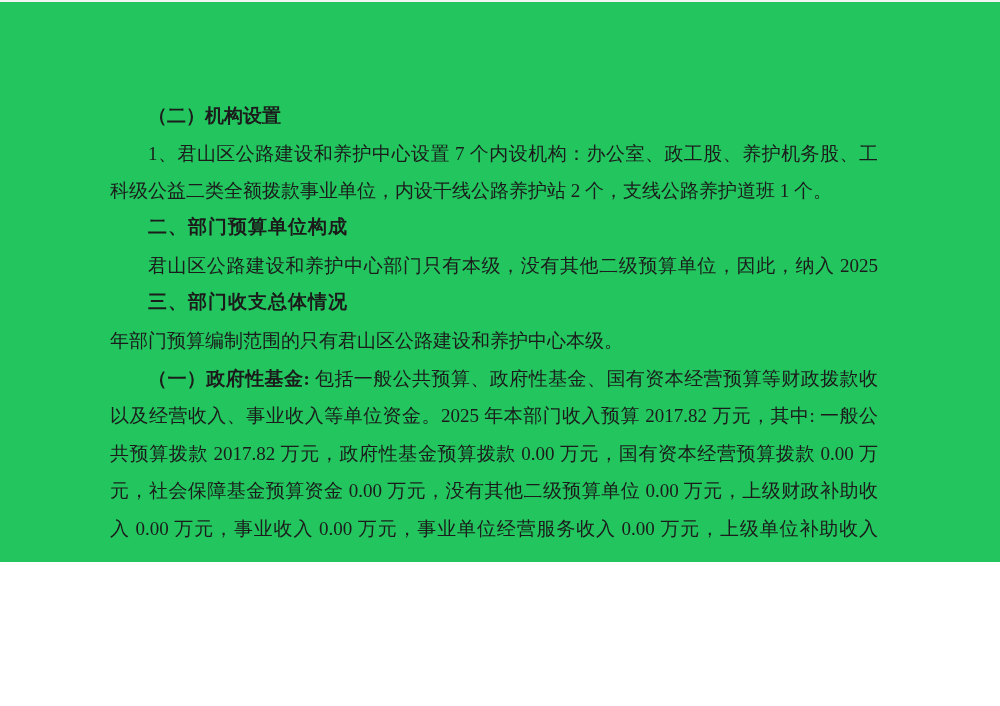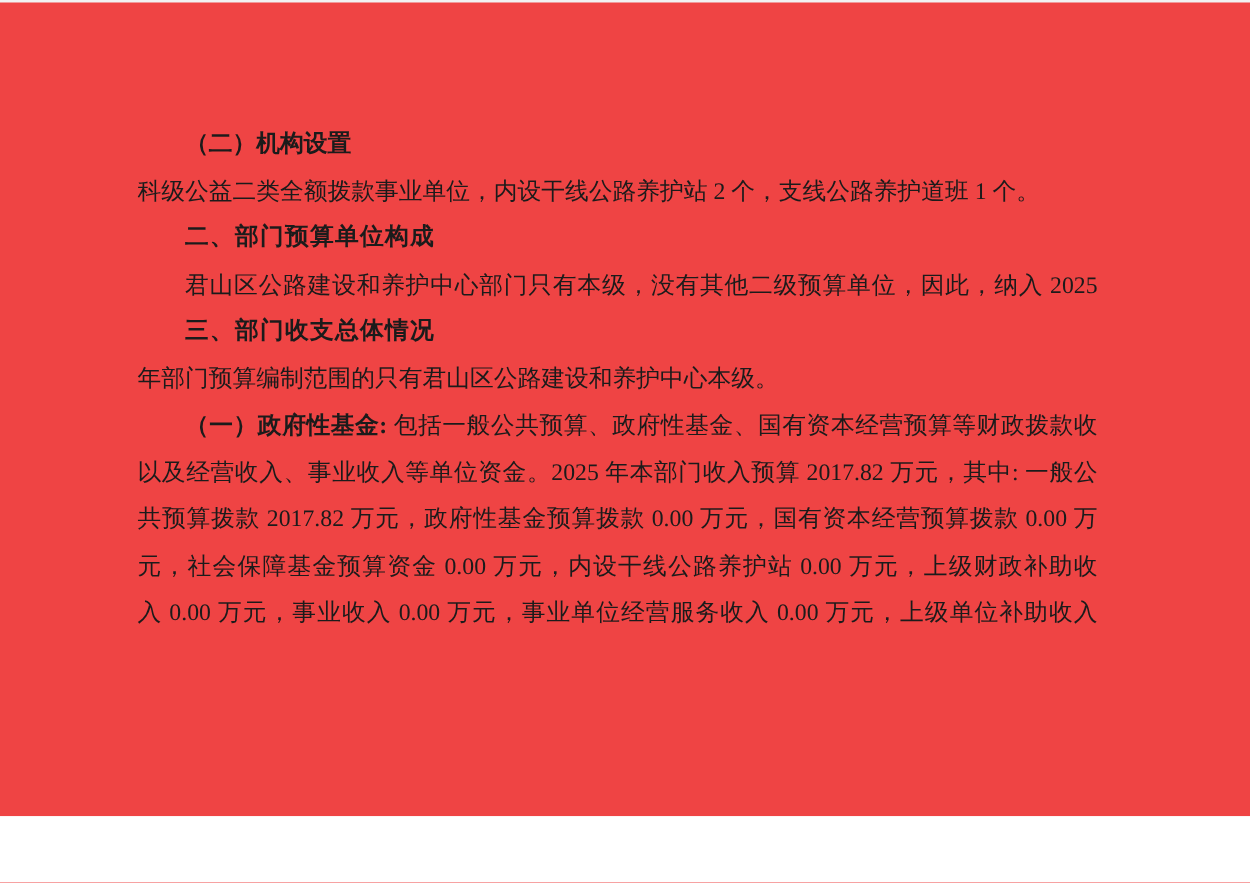--- a/index.html
+++ b/index.html
@@ -3,22 +3,22 @@
 <meta charset="utf-8">
 <style>
   html, body {
     margin: 0;
     padding: 0;
     background: #ffffff;
   }
   .page {
     position: relative;
     width: 1000px;
-    height: 653px;
-    background: #ef4444;
+    height: 562px;
+    background: #22c55e;
     border-top: 2px solid #f2f2f2;
     box-sizing: border-box;
     overflow: hidden;
     color: #1b1b1b;
     font-family: "Liberation Serif", "DejaVu Serif", serif;
   }
   .doc-body {
     position: absolute;
     left: 110px;
     top: 95px;
@@ -55,24 +55,25 @@
     font-weight: 700;
     letter-spacing: 1px;
   }
 </style>
 </head>
 <body>
 
 <div class="page">
   <div class="doc-body">
       <div class="line heading-sub indent"><b>（二）机构设置</b></div>
+      <div class="line body indent just"><span>1、君山区公路建设和养护中心设置 7 个内设机构：办公室、政工股、养护机务股、工</span></div>
       <div class="line body"><span>科级公益二类全额拨款事业单位，内设干线公路养护站 2 个，支线公路养护道班 1 个。</span></div>
       <div class="line heading-main indent"><b>二、部门预算单位构成</b></div>
       <div class="line body indent just"><span>君山区公路建设和养护中心部门只有本级，没有其他二级预算单位，因此，纳入 2025</span></div>
       <div class="line heading-main indent"><b>三、部门收支总体情况</b></div>
       <div class="line body"><span>年部门预算编制范围的只有君山区公路建设和养护中心本级。</span></div>
       <div class="line body indent just"><b>（一）政府性基金:</b><span> 包括一般公共预算、政府性基金、国有资本经营预算等财政拨款收入，</span></div>
       <div class="line body just"><span>以及经营收入、事业收入等单位资金。2025 年本部门收入预算 2017.82 万元，其中: 一般公</span></div>
       <div class="line body just"><span>共预算拨款 2017.82 万元，政府性基金预算拨款 0.00 万元，国有资本经营预算拨款 0.00 万</span></div>
-      <div class="line body just"><span>元，社会保障基金预算资金 0.00 万元，内设干线公路养护站 0.00 万元，上级财政补助收</span></div>
+      <div class="line body just"><span>元，社会保障基金预算资金 0.00 万元，没有其他二级预算单位 0.00 万元，上级财政补助收</span></div>
       <div class="line body just"><span>入 0.00 万元，事业收入 0.00 万元，事业单位经营服务收入 0.00 万元，上级单位补助收入</span></div>
     </div>
 </div>
 
 </body></html>

